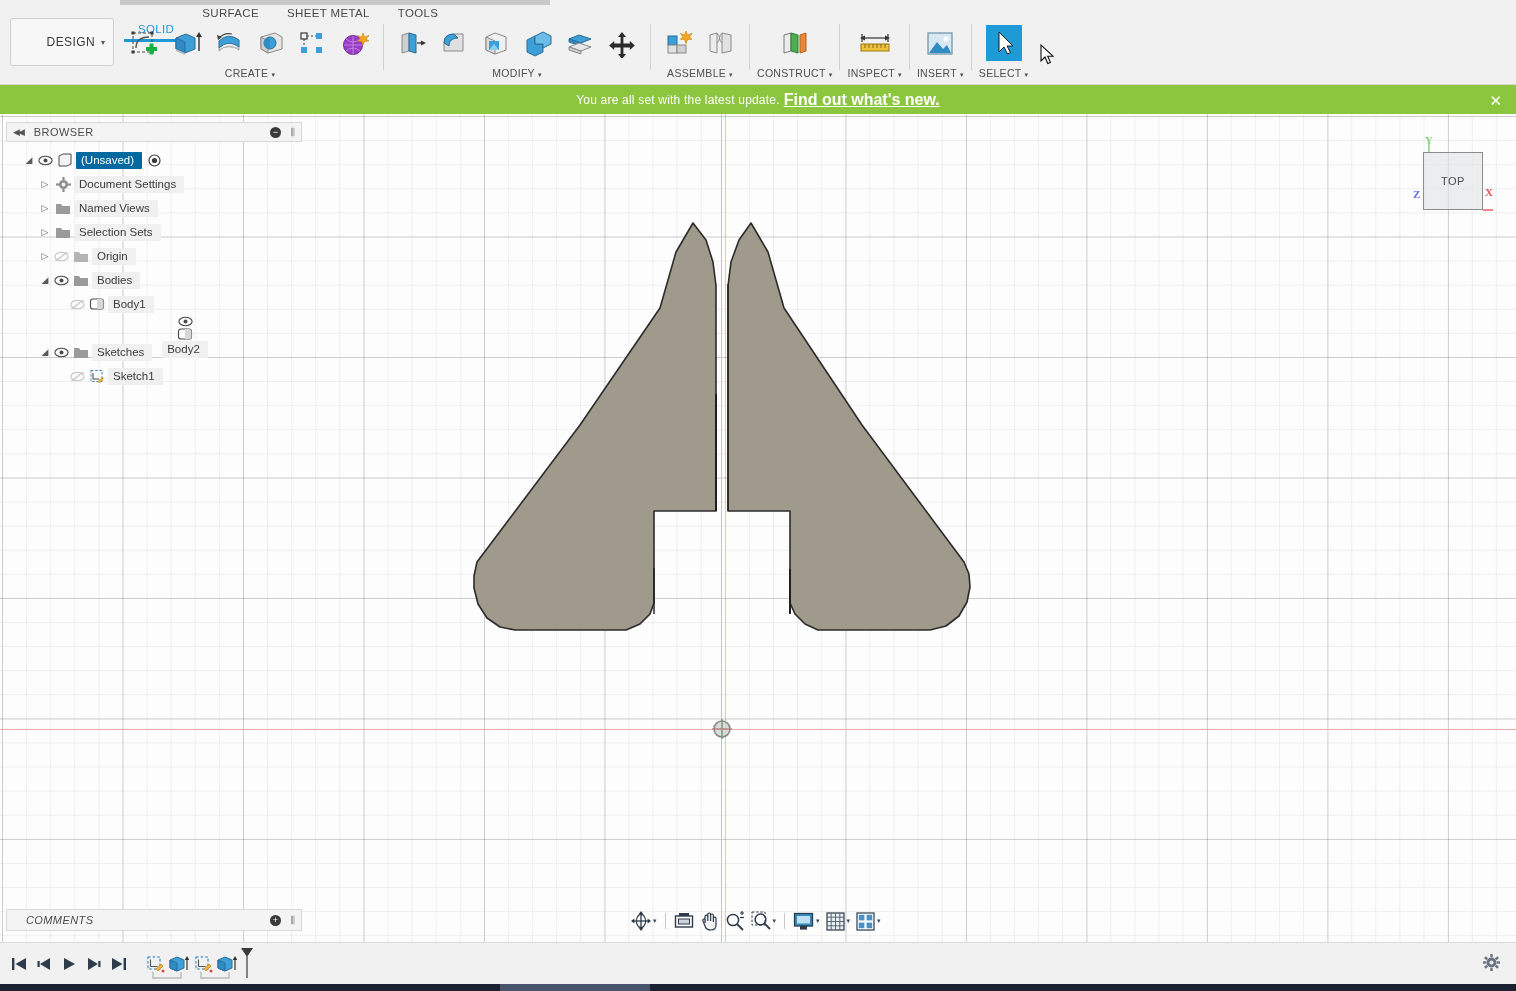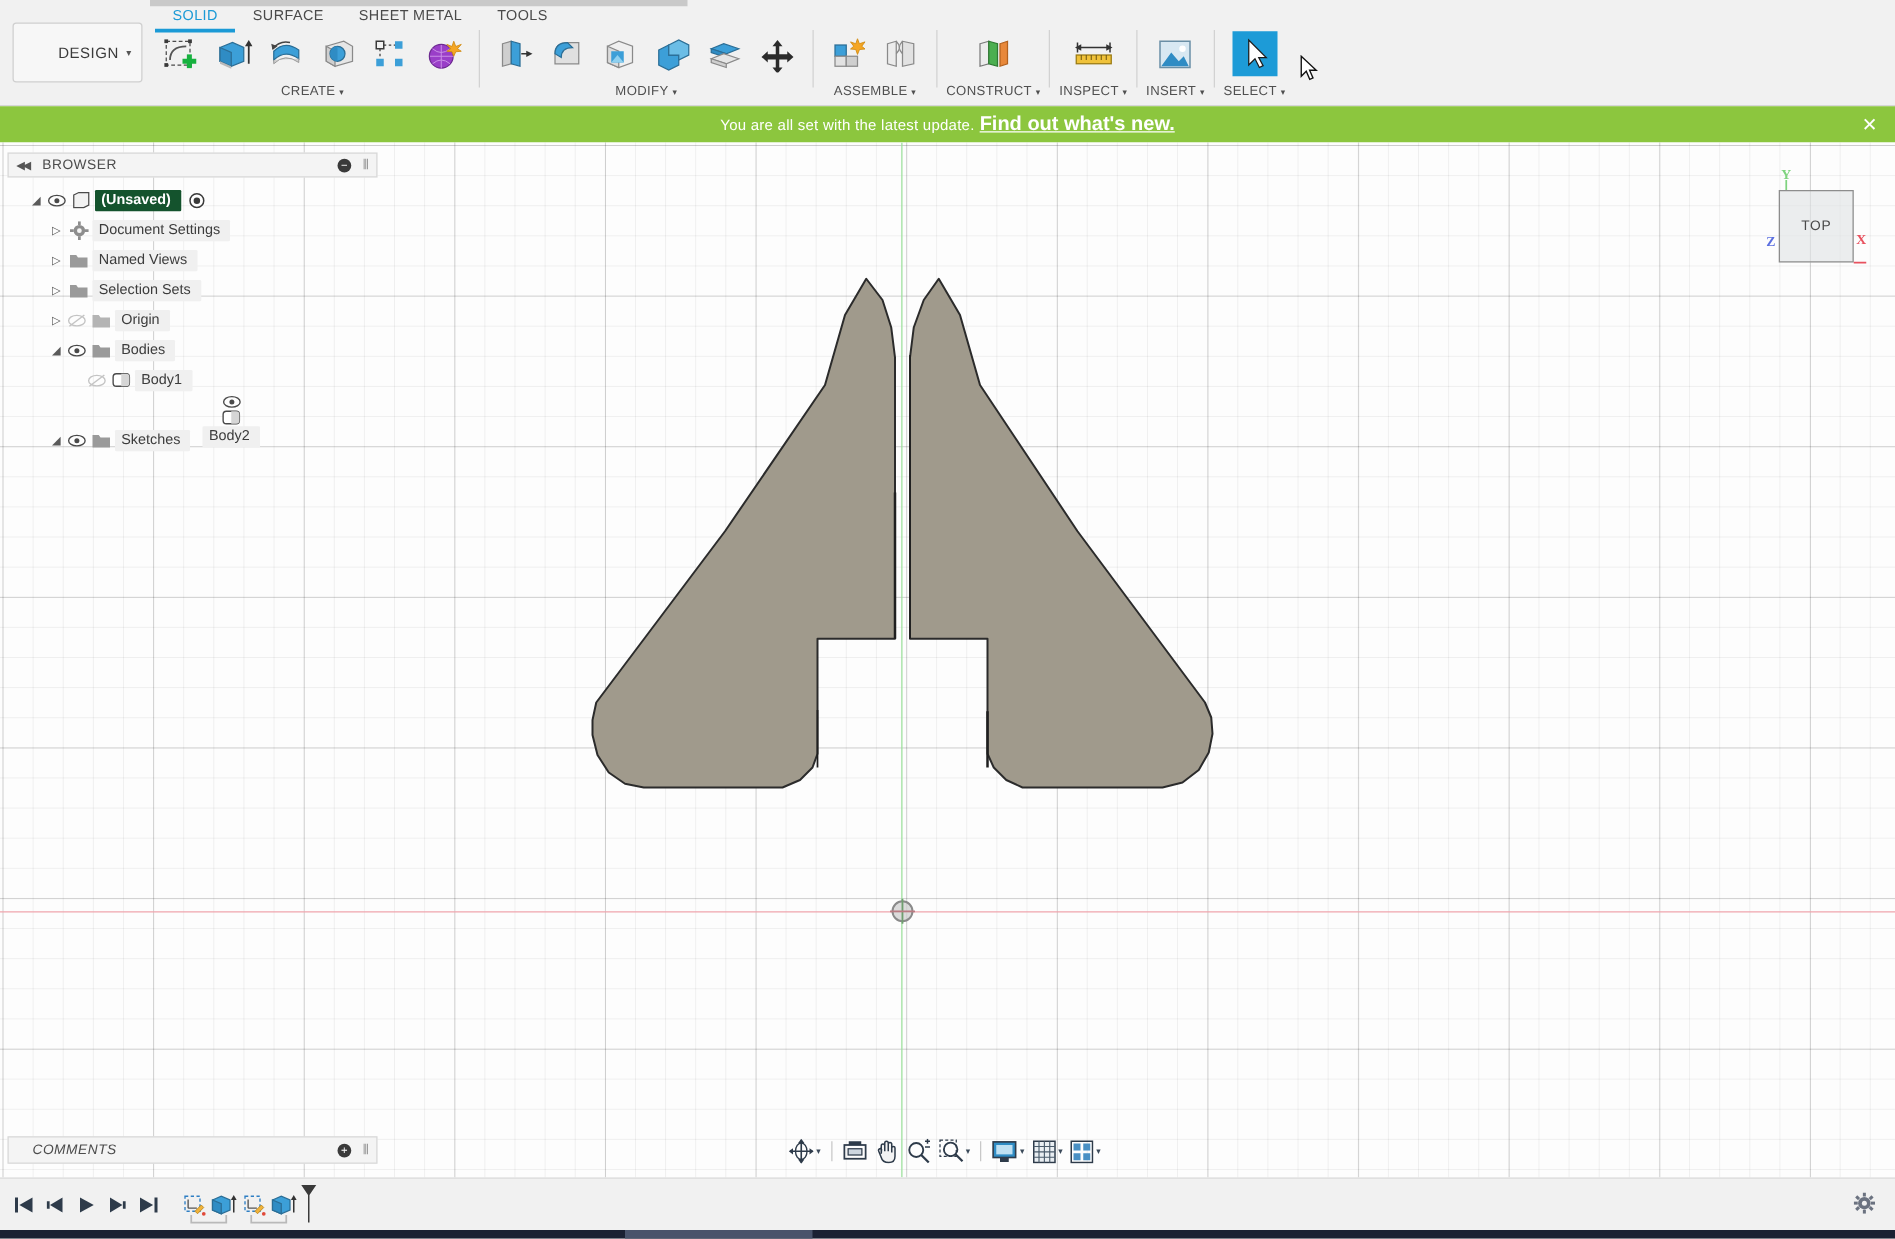--- a/index.html
+++ b/index.html
@@ -27,21 +27,21 @@
     display: flex; align-items: center; justify-content: center;
     font-size: 12px; color: #3b3b3b; letter-spacing: .4px; padding-left: 28px;
   }
   #design-btn .caret { margin-left: 6px; font-size: 8px; color:#555; }
 
   .ribbon-tabs { position: absolute; left: 124px; top: 5px; display: flex; }
   .rtab {
     font-size: 11.5px; color: #4a4a4a; padding: 2px 14px 4px 14px;
     letter-spacing: .35px;
   }
-  .rtab.active { color: #1b9ad6; border-bottom: 3px solid #1b9ad6; }
+  .rtab.active { color: #1b9ad6; border-bottom: 3px solid #1b9ad6; margin-top: 16px; }
 
   .ribbon-groups {
     position: absolute; left: 124px; top: 24px; height: 61px;
     display: flex; align-items: flex-start;
   }
   .rgroup { display: flex; flex-direction: column; align-items: center; position:relative; }
   .rgroup .icons { display: flex; align-items: center; height: 40px; }
   .rgroup .gname {
     font-size: 10.5px; color: #4f4f4f; margin-top: 3px; letter-spacing: .3px;
     white-space: nowrap;
@@ -119,21 +119,21 @@
   .trow {
     display: flex; align-items: center; height: 24px; font-size: 11.5px; color: #3c3c3c;
     position: relative;
   }
   .trow .arrow { width: 14px; text-align: center; font-size: 9px; color: #5a5a5a; }
   .trow .eye { width: 18px; display:flex; align-items:center; justify-content:center; }
   .trow .ic { width: 22px; display:flex; align-items:center; justify-content:center; }
   .trow .lbl {
     background: #f0f0f0; padding: 2px 8px 3px 5px; border-radius:1px;
   }
-  .trow.sel .lbl { background: #14532d; color: #ffffff; font-weight: bold; }
+  .trow.sel .lbl { background: #0369a1; color: #ffffff; }
   .trow .radio { margin-left:6px; width:13px; height:13px; }
 
   
   #comments {
     position:absolute; left:6px; top:909px; width:296px; height:22px;
     background:#f4f4f4; border:1px solid #d8d8d8; display:flex; align-items:center;
   }
   #comments .title { margin-left:19px; font-size:11px; color:#4c4c4c; letter-spacing:.4px;font-style:italic;}
   #comments .plus {
     position:absolute; right:20px; width:11px;height:11px;border-radius:50%;
@@ -636,20 +636,37 @@
           </svg>
       </span>
       <span class="ic">
         <svg width="16" height="13" viewBox="0 0 16 13">
             <path d="M1 2 L6 2 L7.4 4 L15 4 L15 12 L1 12 Z" fill="#9a9a9a"></path>
           </svg>
       </span>
       <span class="lbl">Sketches</span>
     </div>
 
+    <div class="trow" style="padding-left:62px;">
+      <span class="eye">
+        <svg width="15" height="11" viewBox="0 0 15 11">
+            <ellipse cx="7.5" cy="5.5" rx="6.6" ry="4.2" fill="none" stroke="#c4c4c4" stroke-width="1.1"></ellipse>
+            <line x1="1.5" y1="10" x2="13.5" y2="1" stroke="#c4c4c4" stroke-width="1.2"></line>
+          </svg>
+      </span>
+      <span class="ic">
+        <svg width="16" height="15" viewBox="0 0 16 15">
+          <rect x="2" y="1.5" width="11" height="11" fill="none" stroke="#2f7fc4" stroke-width="1" stroke-dasharray="2.4,1.8"></rect>
+          <path d="M4 10 L4 4" stroke="#555" stroke-width="1.1" fill="none"></path>
+          <path d="M4 10 L10 10" stroke="#555" stroke-width="1.1" fill="none"></path>
+          <path d="M9 12.6 L13.4 8.2 L14.8 9.6 L10.4 14 Z" fill="#f0b33a" stroke="#b8851c" stroke-width=".7"></path>
+        </svg>
+      </span>
+      <span class="lbl">Sketch1</span>
+    </div>
 
   </div>
 
   <div id="comments">
     <span class="title">COMMENTS</span>
     <span class="plus">+</span>
     <span class="grip">⦀</span>
   </div>
 
   <div id="navbar">

